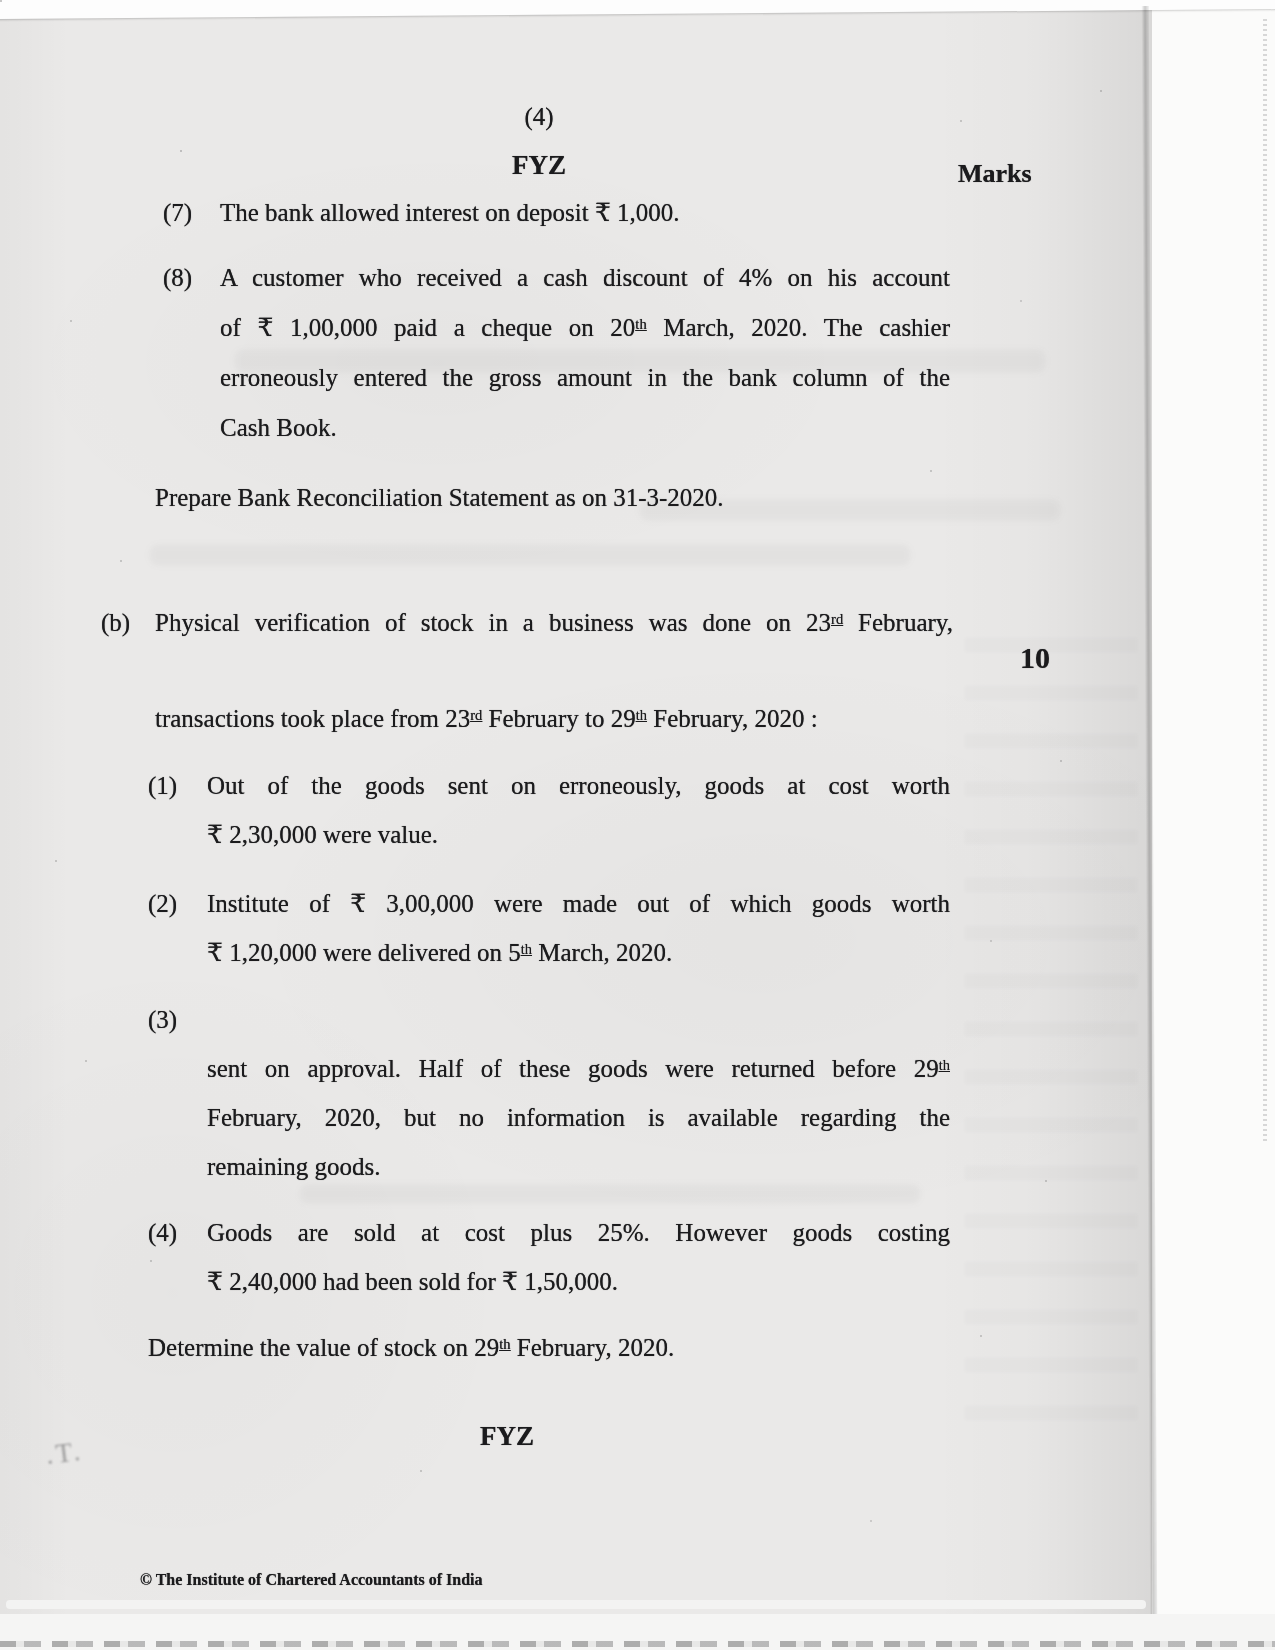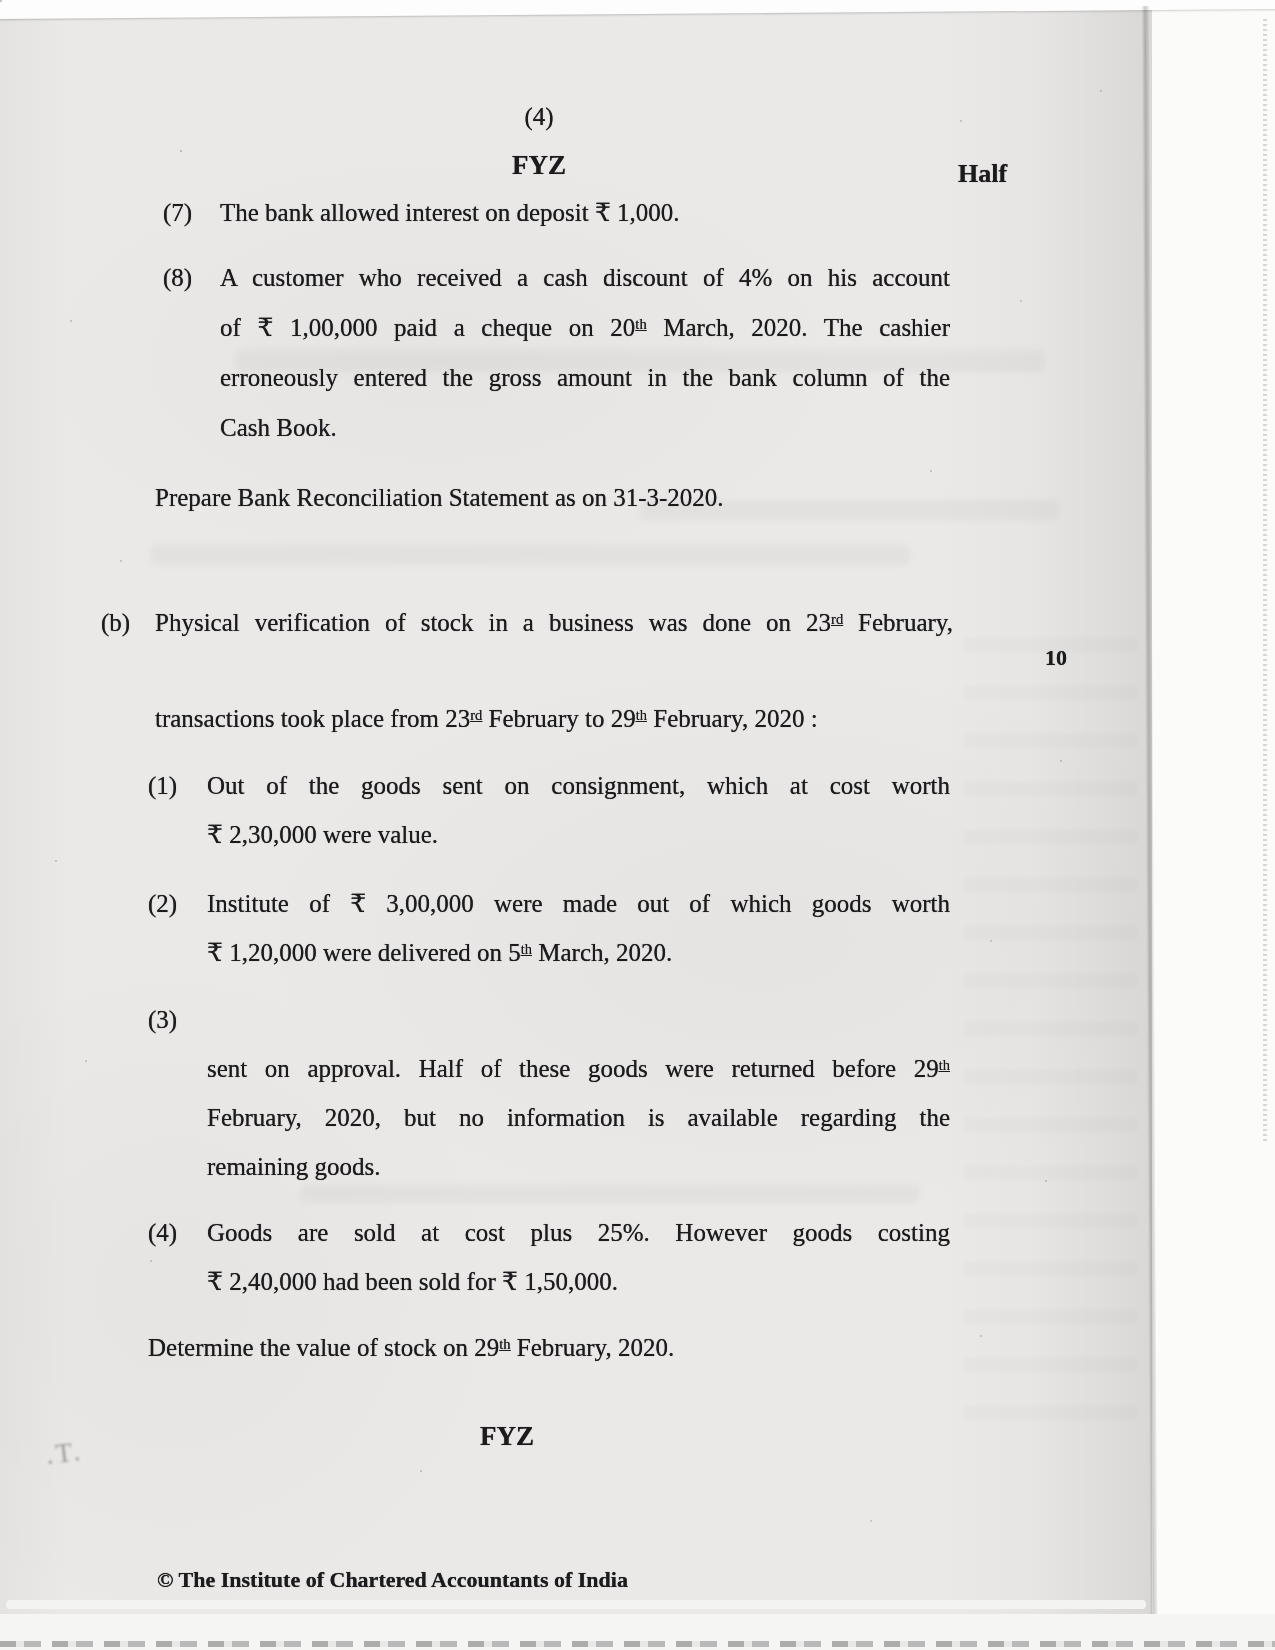--- a/index.html
+++ b/index.html
@@ -99,59 +99,59 @@
 
   <div class="ghost" style="left:235px;top:350px;width:810px;height:22px"></div>
   <div class="ghost" style="left:640px;top:500px;width:420px;height:20px"></div>
   <div class="ghost" style="left:150px;top:545px;width:760px;height:20px"></div>
   <div class="ghost" style="left:300px;top:1185px;width:620px;height:18px"></div>
   <div class="ghost-lines"></div>
   <div class="speckles"></div>
 
   <div class="t center" style="left:0;top:100px;width:1078px">(4)</div>
   <div class="t b center" style="left:0;top:148px;width:1078px;font-size:27px">FYZ</div>
-  <div class="t b" style="left:958px;top:157px;font-size:26px">Half</div>
+  <div class="t b" style="left:958px;top:157px;font-size:26px">Marks</div>
 
   <div class="t" style="left:163px;top:196px">(7)</div>
   <div class="t" style="left:220px;top:196px">The bank allowed interest on deposit ₹ 1,000.</div>
 
   <div class="t" style="left:163px;top:261px">(8)</div>
   <div class="t j" style="left:220px;top:261px;width:730px">A customer who received a cash discount of 4% on his account</div>
   <div class="t j" style="left:220px;top:311px;width:730px">of ₹ 1,00,000 paid a cheque on 20<sup>th</sup> March, 2020. The cashier</div>
   <div class="t j" style="left:220px;top:361px;width:730px">erroneously entered the gross amount in the bank column of the</div>
   <div class="t" style="left:220px;top:411px">Cash Book.</div>
 
   <div class="t" style="left:155px;top:481px">Prepare Bank Reconciliation Statement as on 31-3-2020.</div>
 
   <div class="t" style="left:101px;top:606px">(b)</div>
-  <div class="t b" style="left:1045px;top:641px;font-size:22px">10</div>
+  <div class="t b" style="left:1020px;top:641px;font-size:30px">10</div>
   <div class="t j" style="left:155px;top:606px;width:798px">Physical verification of stock in a business was done on 23<sup>rd</sup> February,</div>
   <div class="t" style="left:155px;top:702px">transactions took place from 23<sup>rd</sup> February to 29<sup>th</sup> February, 2020 :</div>
 
   <div class="t" style="left:148px;top:769px">(1)</div>
-  <div class="t j" style="left:207px;top:769px;width:743px">Out of the goods sent on consignment, which at cost worth</div>
+  <div class="t j" style="left:207px;top:769px;width:743px">Out of the goods sent on erroneously, goods at cost worth</div>
   <div class="t" style="left:207px;top:818px">₹ 2,30,000 were value.</div>
 
   <div class="t" style="left:148px;top:887px">(2)</div>
   <div class="t j" style="left:207px;top:887px;width:743px">Institute of ₹ 3,00,000 were made out of which goods worth</div>
   <div class="t" style="left:207px;top:936px">₹ 1,20,000 were delivered on 5<sup>th</sup> March, 2020.</div>
 
   <div class="t" style="left:148px;top:1003px">(3)</div>
   <div class="t j" style="left:207px;top:1052px;width:743px">sent on approval. Half of these goods were returned before 29<sup>th</sup></div>
   <div class="t j" style="left:207px;top:1101px;width:743px">February, 2020, but no information is available regarding the</div>
   <div class="t" style="left:207px;top:1150px">remaining goods.</div>
 
   <div class="t" style="left:148px;top:1216px">(4)</div>
   <div class="t j" style="left:207px;top:1216px;width:743px">Goods are sold at cost plus 25%. However goods costing</div>
   <div class="t" style="left:207px;top:1265px">₹ 2,40,000 had been sold for ₹ 1,50,000.</div>
 
   <div class="t" style="left:148px;top:1331px">Determine the value of stock on 29<sup>th</sup> February, 2020.</div>
 
   <div class="t b center" style="left:0;top:1419px;width:1014px;font-size:27px">FYZ</div>
-  <div class="t b" style="left:157px;top:1563px;font-size:22px">© The Institute of Chartered Accountants of India</div>
+  <div class="t b" style="left:140px;top:1563px;font-size:16px">© The Institute of Chartered Accountants of India</div>
 
   <div class="margin-mark">.T.</div>
 
   <div class="edge-right"></div>
   <div class="right-ghost-strip"></div>
   <div class="bottom-seam"></div>
   <div class="bottom-area"></div>
   <div class="bottom-speckle"></div>
 </div>
 

